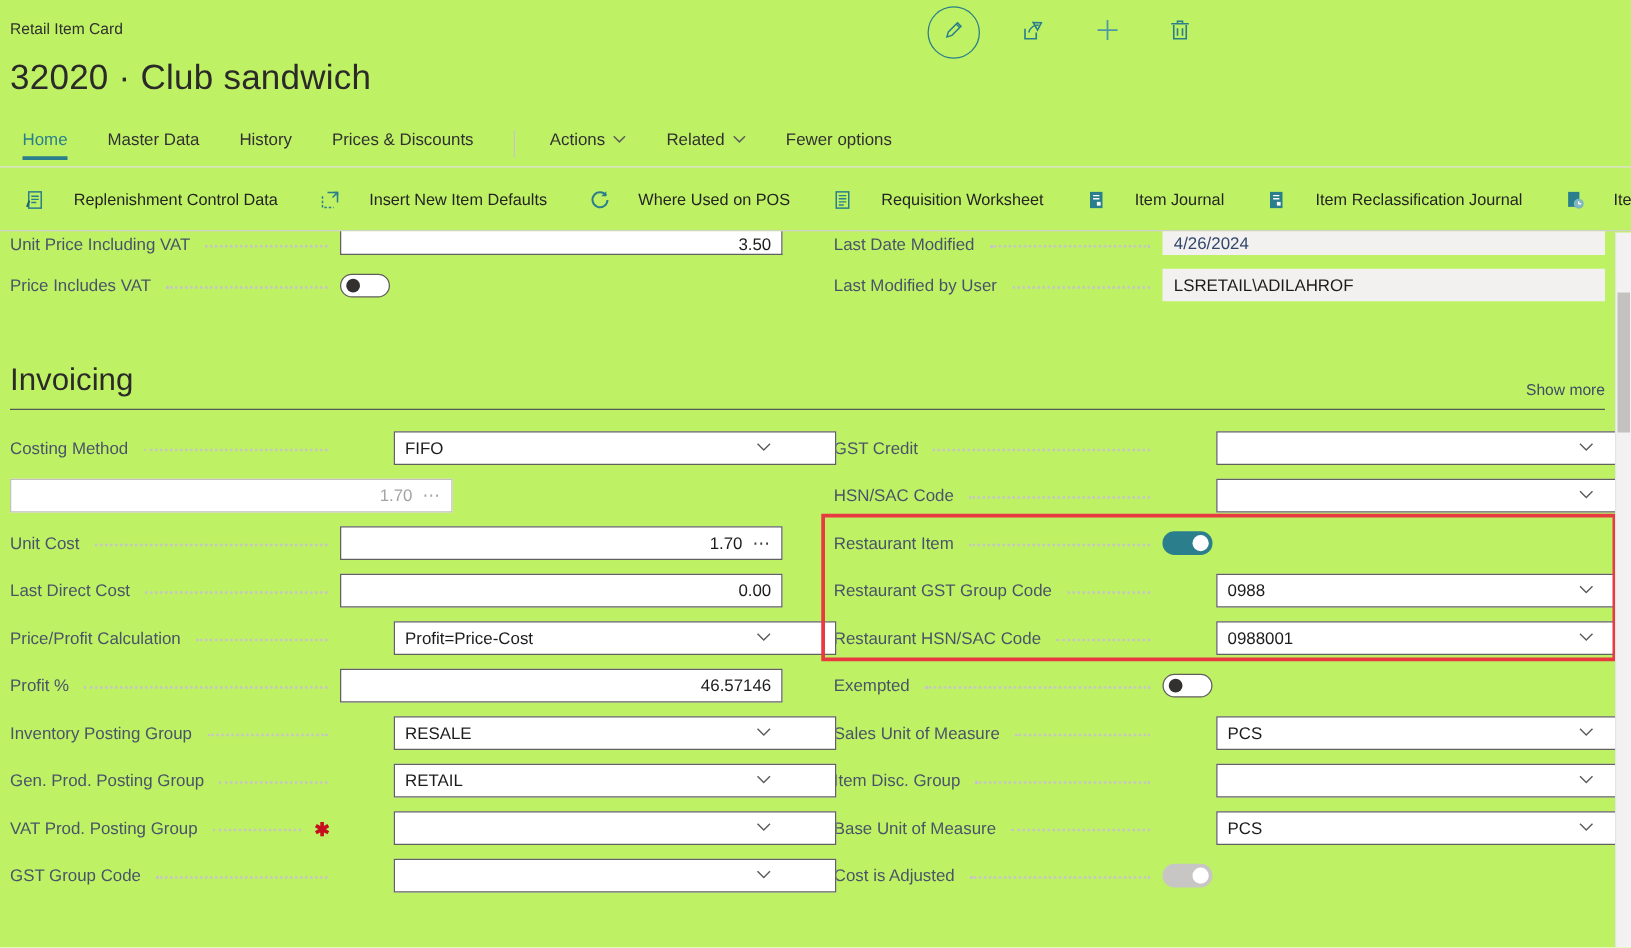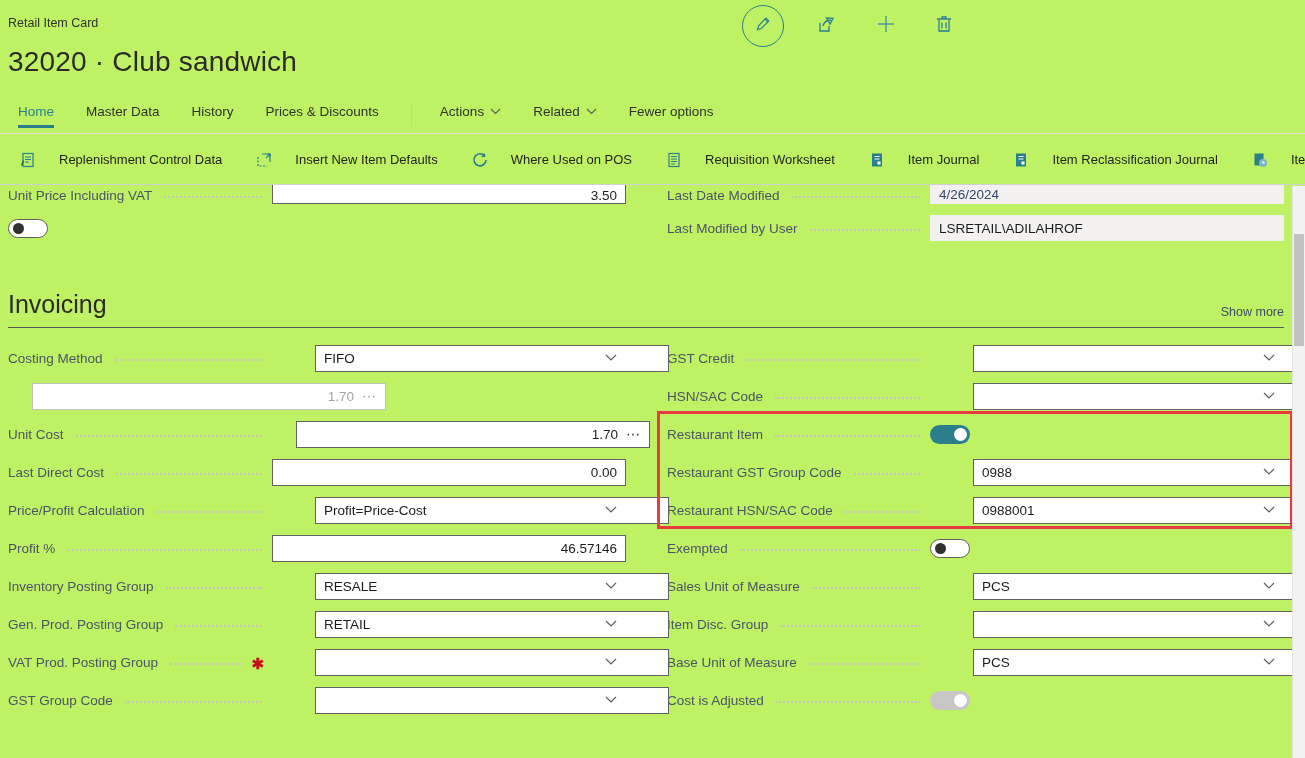--- a/index.html
+++ b/index.html
@@ -42,21 +42,21 @@
   .req { color:#c50f1f; font-size:15px; font-weight:bold; margin-right:8px; transform:translateY(2px); }
   .ctrl { width:354px; flex:0 0 354px; position:relative; }
 
   .input, .dropdown, .assist {
     height:27px; border:1px solid #616161; background:#fff; display:flex; align-items:center;
     font-size:13.5px; color:#1c1c1c; padding:0 8px; width:100%;
   }
   .input.num { justify-content:flex-end; }
   .dropdown { padding-right:30px; cursor:pointer;margin-left:43px; }
   .dropdown .chev { position:absolute; right:9px; top:50%; transform:translateY(-50%); }
-  .assist { justify-content:flex-end; gap:8px;margin-left:24px; }
+  .assist { justify-content:flex-end; gap:8px; }
   .assist .dots { color:#3b3a39; font-size:14px; letter-spacing:1px; cursor:pointer; }
   .assist.disabled { border-color:#c3c1bf; color:#a6a4a2; }
   .assist.disabled .dots { color:#a6a4a2; }
 
   .readonly { height:26px; background:#f2f1f0; display:flex; align-items:center; padding:0 9px;
     font-size:13.5px; color:#1c1c1c; width:100%; }
   .readonly.datecol { color:#33466b; }
 
   
   .cutbox { height:19px !important; align-self:flex-start; }
@@ -234,20 +234,24 @@
           <span class="lbl">Unit Price Including VAT</span>
           <span class="leader"></span>
         </div>
         <div class="ctrl cutbox">
           <div class="input num cut-input cutbox">
             <span>3.50</span>
           </div>
         </div>
       </div>
       <div class="frow rowB">
+        <div class="flabel">
+          <span class="lbl">Price Includes VAT</span>
+          <span class="leader"></span>
+        </div>
         <div class="ctrl">
           <div class="toggle off">
               <span class="knob"></span>
             </div>
         </div>
       </div>
     </div>
     <div class="col right">
       <div class="frow rowA">
         <div class="flabel">

